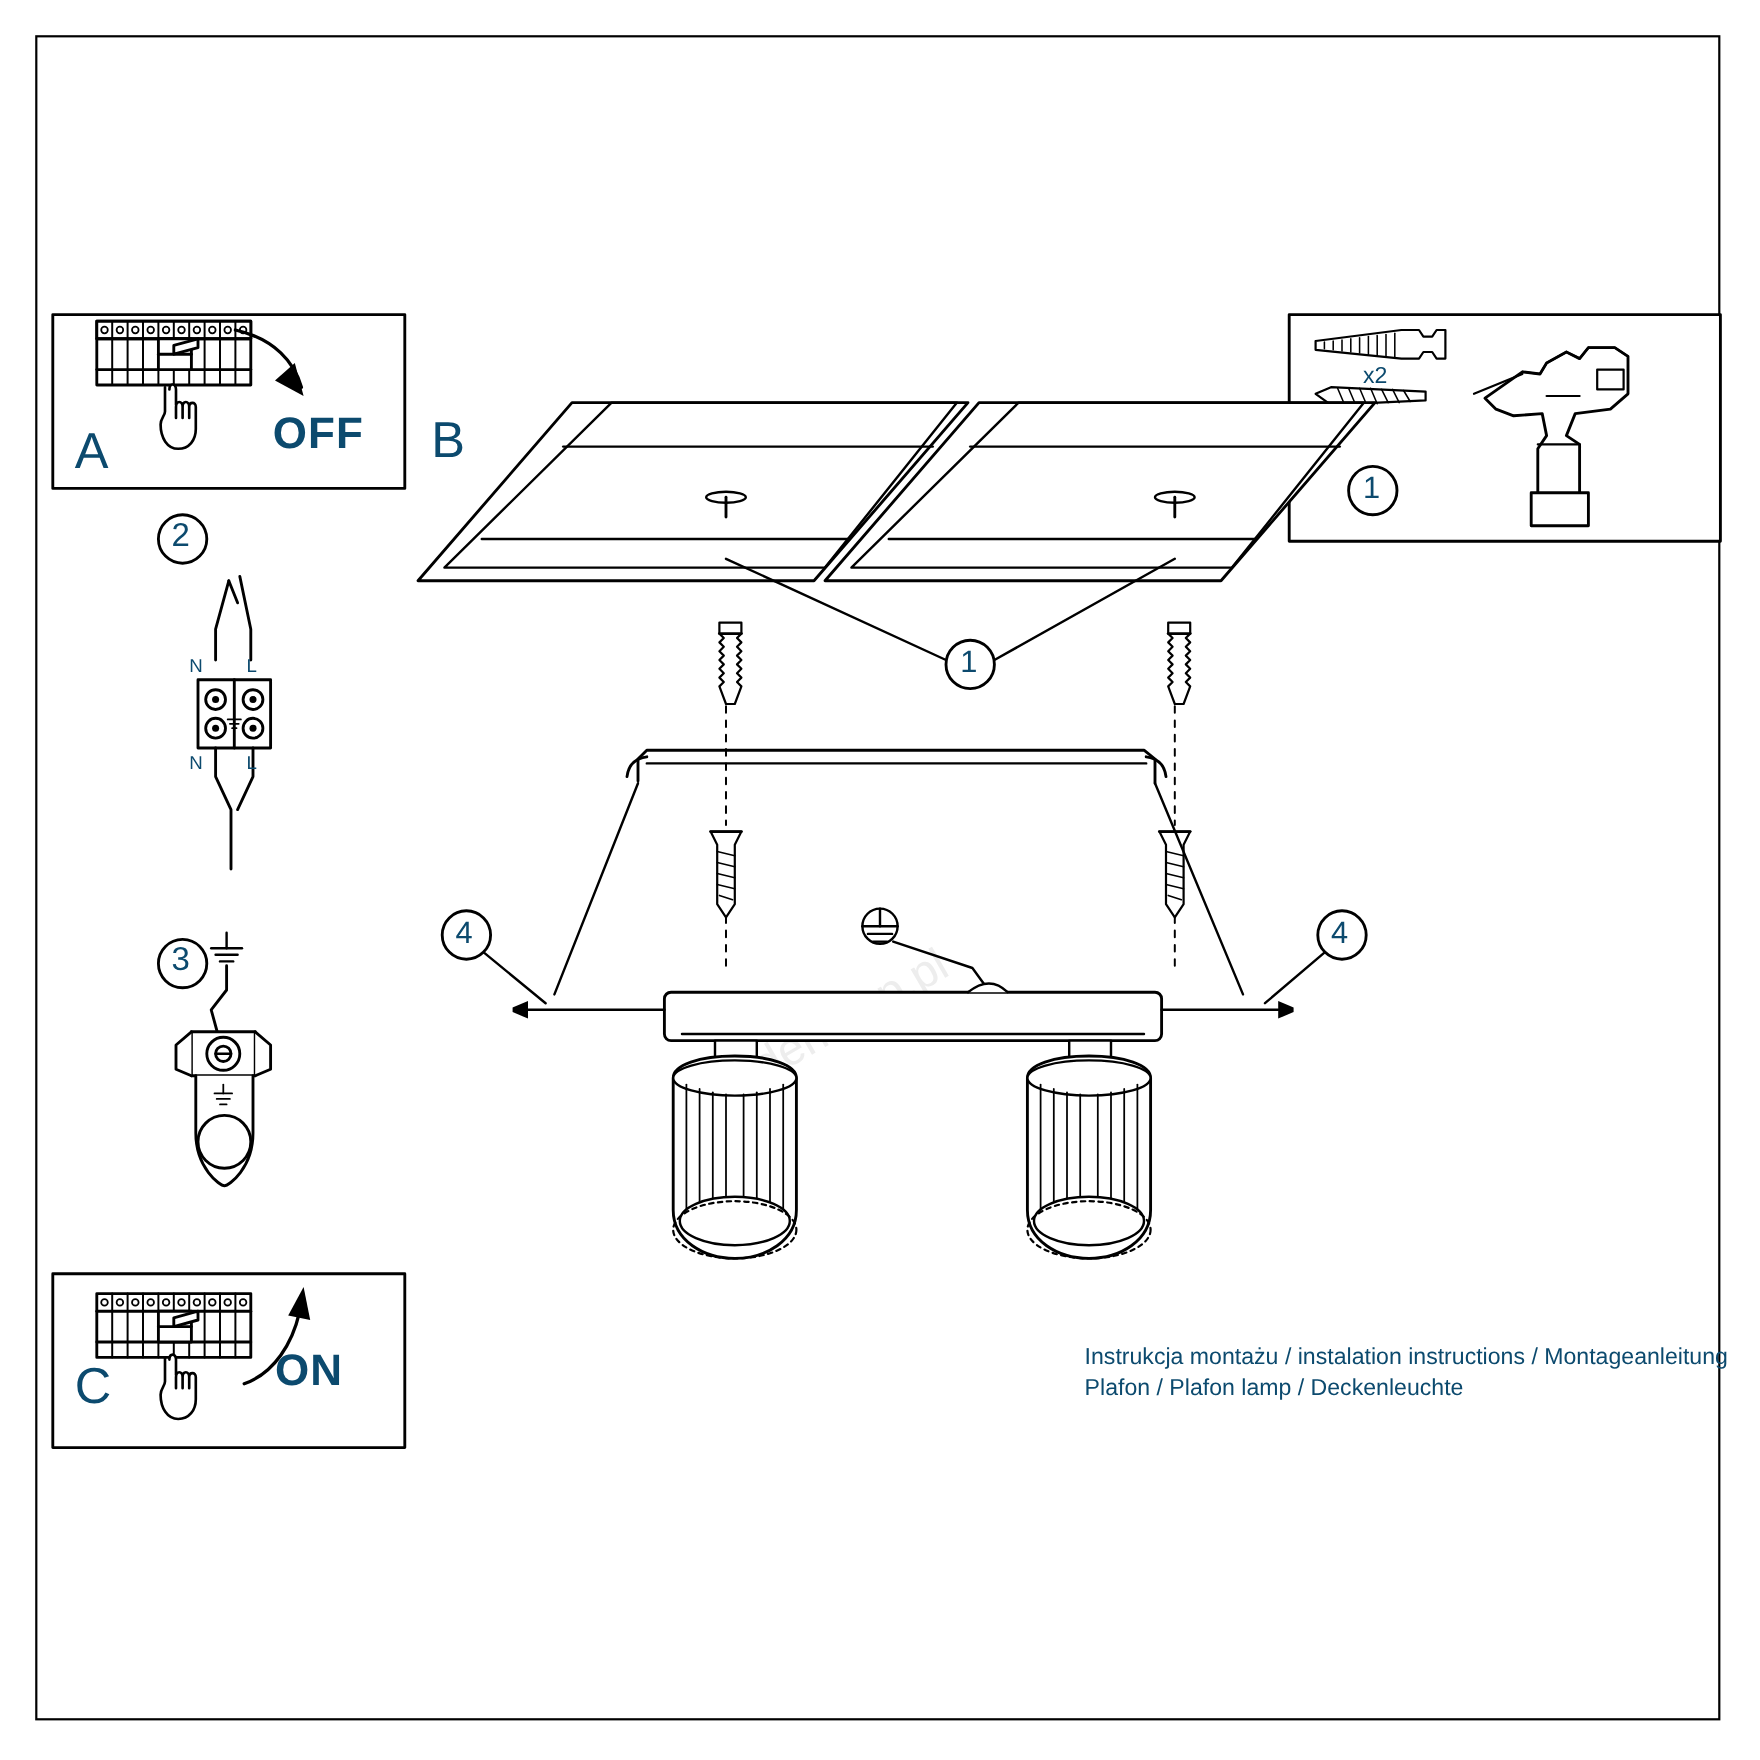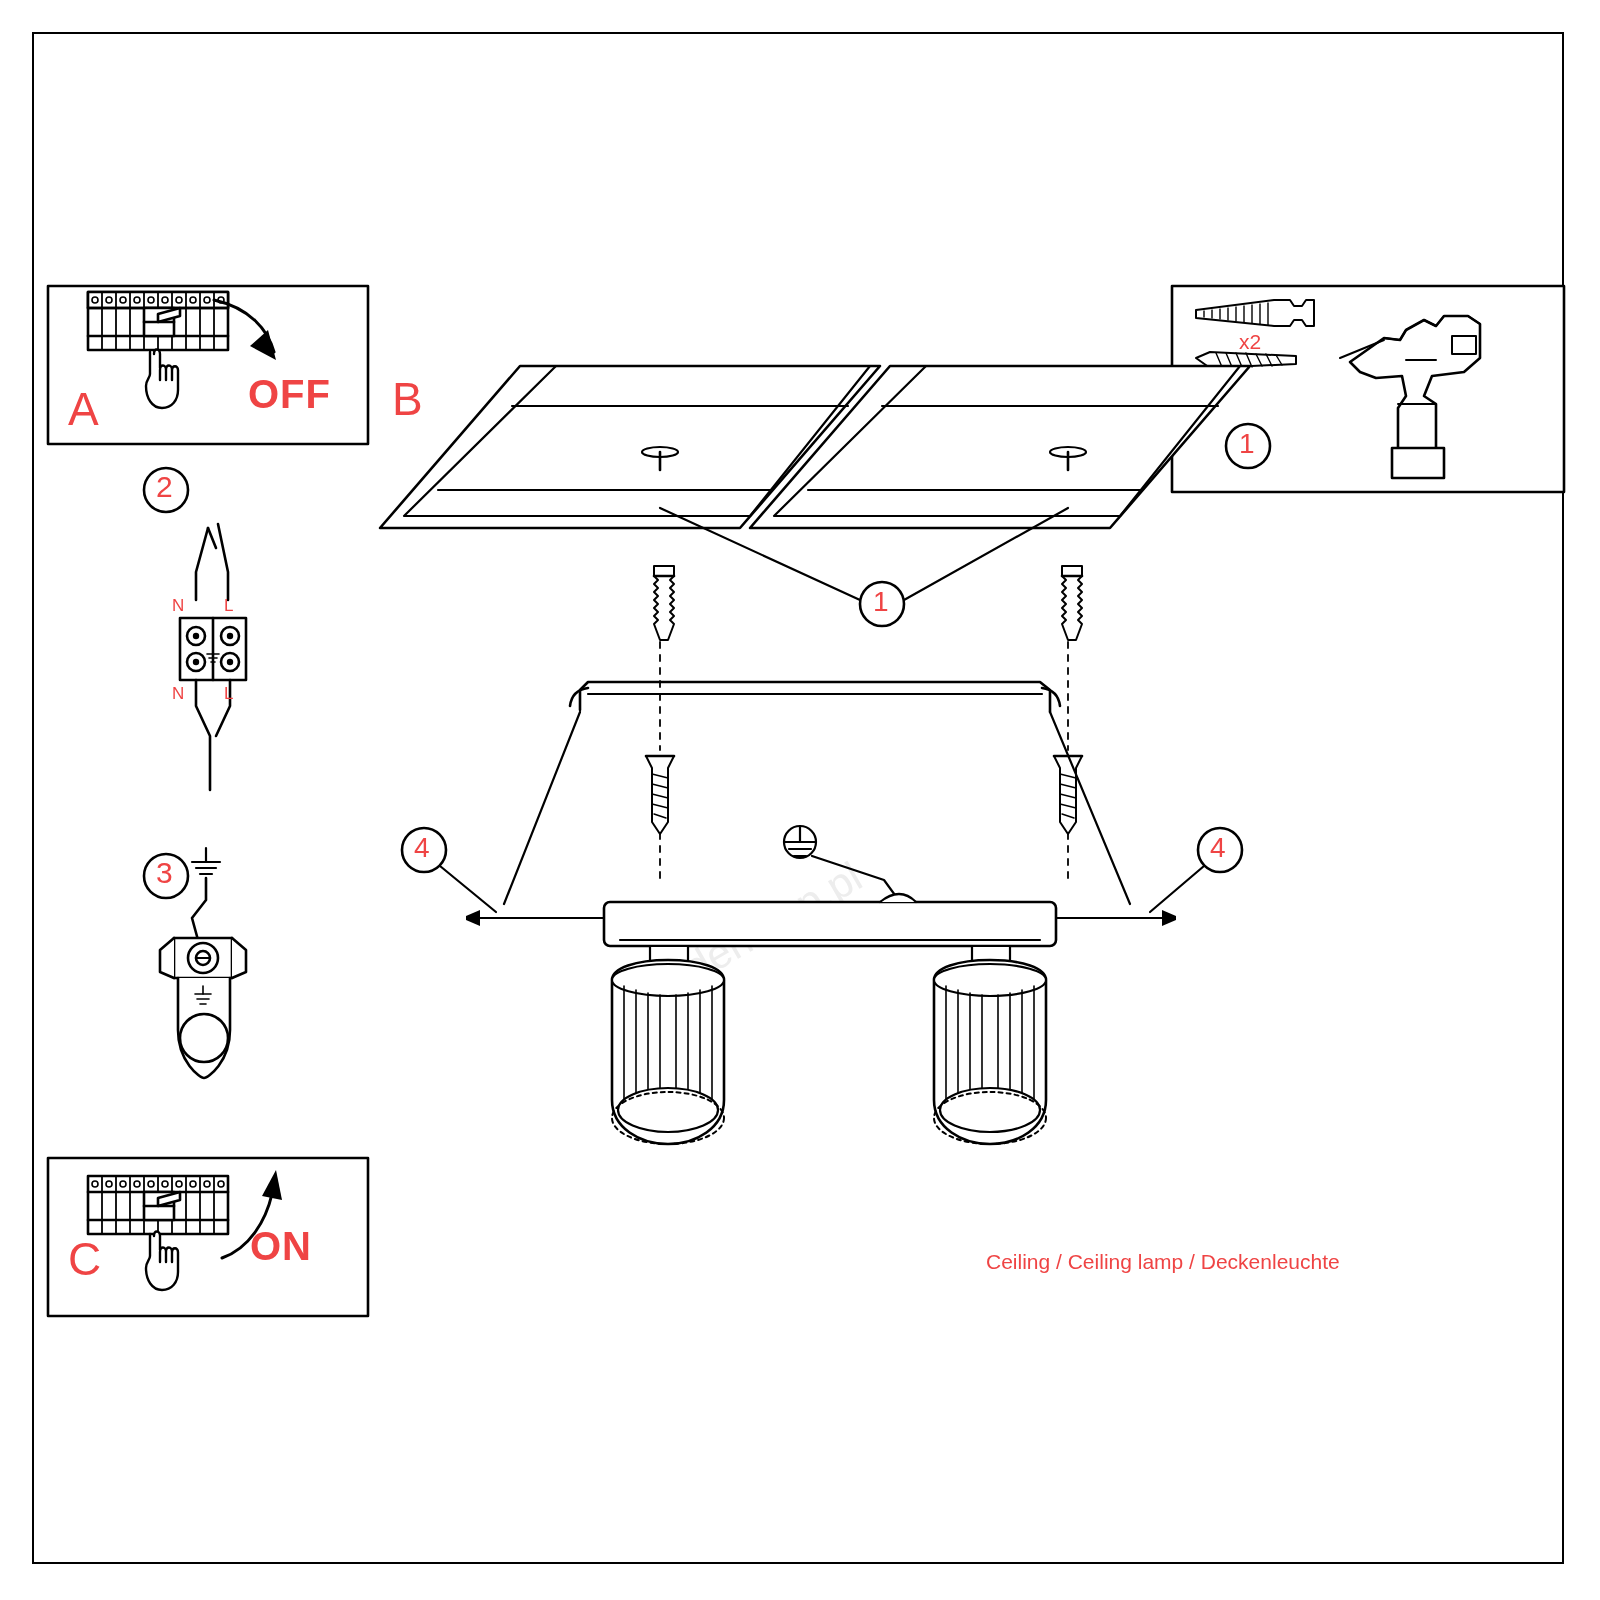--- a/index.html
+++ b/index.html
@@ -1,20 +1,20 @@
 <!DOCTYPE html>
 <html><head>
 <meta charset="utf-8">
 <style>
   html,body{margin:0;padding:0;background:#ffffff;}
   body{width:1600px;height:1600px;font-family:"Liberation Sans", sans-serif;position:relative;overflow:hidden;}
   .sheet{position:absolute;left:0;top:0;width:1600px;height:1600px;}
   .frame{position:absolute;left:32px;top:32px;width:1532px;height:1532px;border:2px solid #000;box-sizing:border-box;}
   svg{position:absolute;left:0;top:0;}
-  .txt{position:absolute;color:#ef4444;text-align:center;}
+  .txt{position:absolute;color:#0c4a6e;text-align:center;}
   .step-letter{font-size:46px;font-weight:400;font-family:"Liberation Sans", sans-serif;}
   .onoff{font-size:40px;font-weight:700;letter-spacing:1px;}
   .cap{font-size:21px;font-family:"Liberation Sans", sans-serif;}
   .wm{position:absolute;color:#ededed;font-size:42px;font-family:"Liberation Sans", sans-serif;
       transform:rotate(-30deg);transform-origin:left top;white-space:nowrap;}
   .nsmall{font-size:17px;font-family:"Liberation Sans", sans-serif;}
   .x2{font-size:21px;}
 </style>
 </head>
 <body>
@@ -388,15 +388,16 @@
   <div class="txt" style="left:414px;top:832px;font-size:28px;">4</div>
   <div class="txt" style="left:1210px;top:832px;font-size:28px;">4</div>
 
   <div class="txt x2" style="left:1239px;top:330px;">x2</div>
 
   <div class="txt nsmall" style="left:172px;top:596px;">N</div>
   <div class="txt nsmall" style="left:224px;top:596px;">L</div>
   <div class="txt nsmall" style="left:172px;top:684px;">N</div>
   <div class="txt nsmall" style="left:224px;top:684px;">L</div>
 
-  <div class="txt cap" style="left:986px;top:1250px;">Ceiling / Ceiling lamp / Deckenleuchte</div>
+  <div class="txt cap" style="left:986px;top:1222px;">Instrukcja montażu / instalation instructions / Montageanleitung</div>
+  <div class="txt cap" style="left:986px;top:1250px;">Plafon / Plafon lamp / Deckenleuchte</div>
 
 </div>
 
 </body></html>

